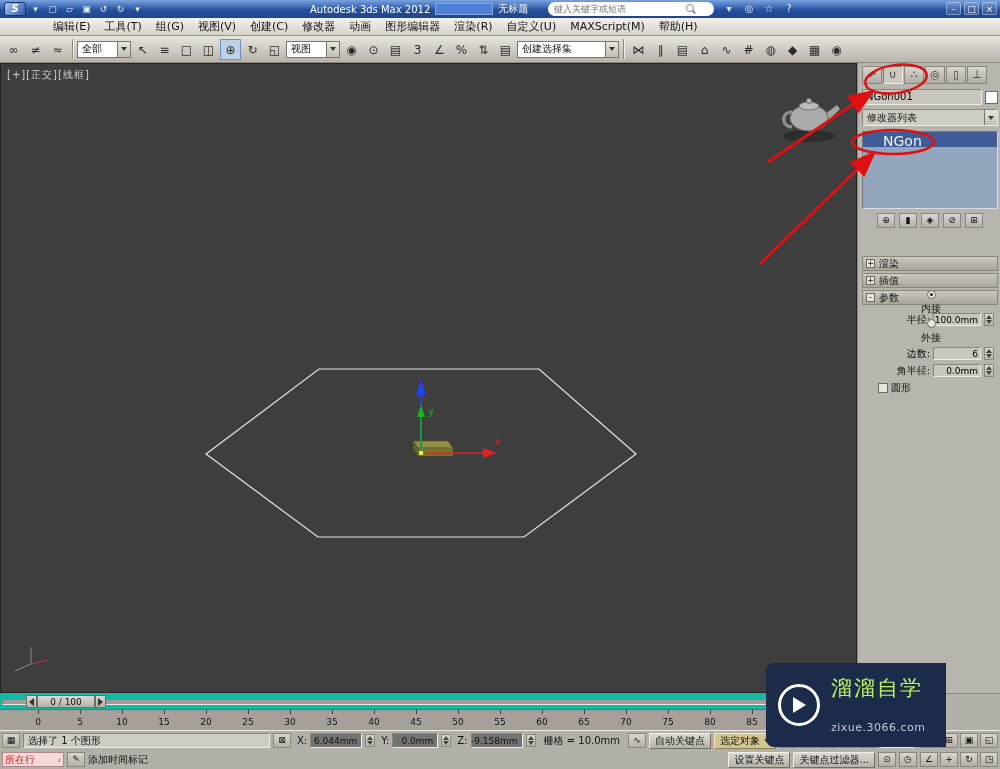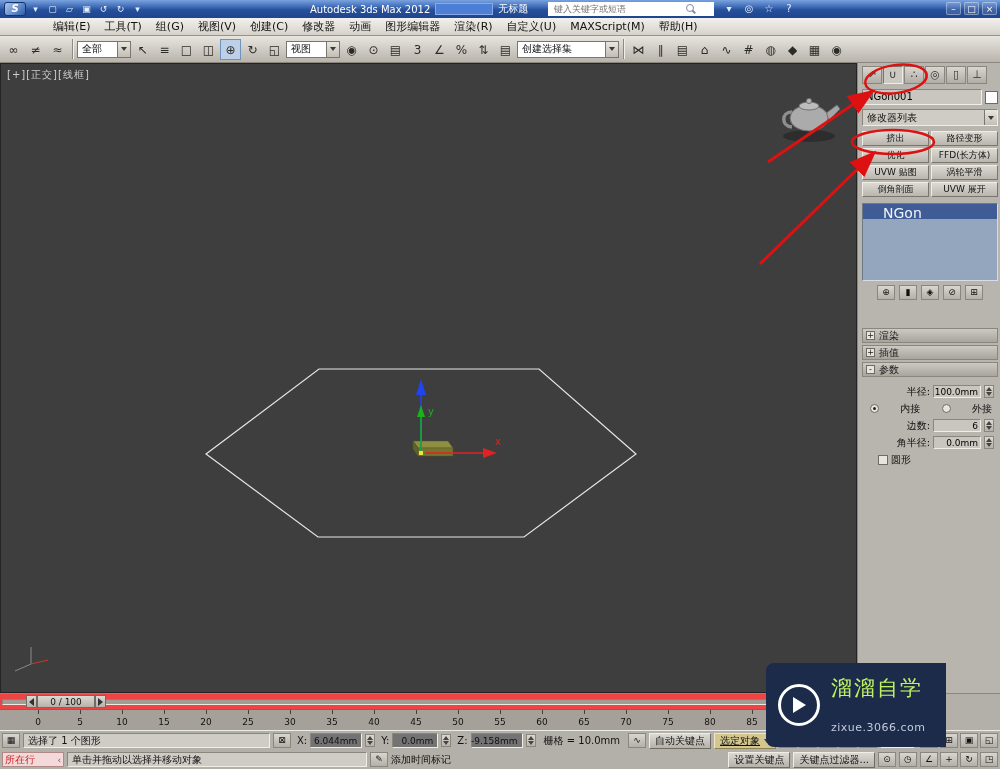--- a/index.html
+++ b/index.html
@@ -13,21 +13,21 @@
   display:flex; align-items:center; gap:2px; padding:0 4px; color:#fff; }
 .logo { width:22px; height:14px; background:linear-gradient(135deg,#a9c8f2,#2f5dab);
   border:1px solid #17346b; border-radius:3px; color:#fff; font-weight:bold; font-style:italic;
   font-size:10px; line-height:12px; text-align:center; }
 .qa-host { display:flex; gap:2px; align-items:center; }
 .qa-icon { width:15px; height:14px; font-size:9px; line-height:14px; text-align:center; color:#e6efff; }
 .title-center { position:absolute; left:310px; top:2px; display:flex; align-items:center; gap:5px;
   font-size:10px; white-space:nowrap; }
 .title-sel { width:58px; height:12px; background:#4d7fd6; border:1px solid #86aae8; }
 .search-box { position:absolute; left:548px; top:2px; width:166px; height:14px; background:#fff;
-  border-radius:0; display:flex; align-items:center; padding:0 6px; gap:4px; }
+  border-radius:7px; display:flex; align-items:center; padding:0 6px; gap:4px; }
 .search-input { border:none; outline:none; background:transparent; width:128px; font-size:9px;
   font-family:inherit; color:#333; }
 .mag { width:11px; height:11px; position:relative; flex:none; }
 .mag::before { content:""; position:absolute; left:0; top:0; width:6px; height:6px;
   border:1.5px solid #7a8aa8; border-radius:50%; }
 .mag::after { content:""; position:absolute; left:6px; top:7px; width:4px; height:1.5px;
   background:#7a8aa8; transform:rotate(45deg); }
 .ic-host { position:absolute; left:722px; top:2px; display:flex; gap:6px; }
 .ic-icon { width:14px; height:14px; font-size:10px; line-height:14px; text-align:center; color:#e6efff; }
 .winbtn-host { position:absolute; right:3px; top:2px; display:flex; gap:3px; }
@@ -88,36 +88,36 @@
 .stk { width:18px; height:15px; background:linear-gradient(#d9d6d0,#b4b0a8); border:1px solid #8b867d;
   font-size:9px; text-align:center; line-height:13px; }
 .rollout-gap { height:24px; }
 .rollout { height:15px; background:linear-gradient(#ccc9c2,#a9a59d); border:1px solid #8b867d;
   display:flex; align-items:center; gap:4px; padding:0 3px; margin-bottom:2px; font-size:10px; color:#1a1a1a; }
 .ro-state { width:9px; height:9px; background:#e8e5df; border:1px solid #6f6a62; font-size:8px;
   line-height:7px; text-align:center; flex:none; }
 .params { padding:4px 0 0 2px; }
 .prow { display:flex; align-items:center; justify-content:flex-end; gap:3px; height:17px; font-size:10px;
   color:#111; padding-right:4px; }
-.prow.radios { justify-content:space-between; padding:0 6px; }
+.prow.radios { justify-content:flex-end; padding:0 6px;flex-direction:column; }
 .prow.left { justify-content:flex-start; padding-left:14px; }
 .pfield { width:48px; height:13px; background:#c9c6bf; border:1px solid;
   border-color:#8b867d #f0ede7 #f0ede7 #8b867d; font-size:9px; padding:0 2px; color:#000;
   display:flex; align-items:center; justify-content:flex-end; }
 .spin { width:10px; height:13px; background:linear-gradient(#dcd9d3,#b6b2aa); border:1px solid #8b867d;
   display:flex; flex-direction:column; align-items:center; justify-content:center; gap:1px; flex:none; }
 .spin::before { content:""; width:0; height:0; border:3px solid transparent; border-bottom:4px solid #444; }
 .spin::after { content:""; width:0; height:0; border:3px solid transparent; border-top:4px solid #444; }
 .rdo { width:9px; height:9px; border-radius:50%; background:#e8e5df; border:1px solid #6f6a62;
   position:relative; flex:none; }
 .rdo.on::after { content:""; position:absolute; inset:2px; border-radius:50%; background:#222; }
 .chk { width:10px; height:10px; background:#e8e5df; border:1px solid #6f6a62; flex:none; }
 
 
-#timeslider { position:absolute; left:0; top:693px; width:857px; height:16px; background:#ef4444;
+#timeslider { position:absolute; left:0; top:693px; width:857px; height:16px; background:#14b8a6;
   border-top:1px solid #8c877e; }
 .ts-track { position:absolute; left:2px; top:5px; width:853px; height:6px; background:#a19d96;
   border:1px solid; border-color:#87827a #eeebe5 #eeebe5 #87827a; }
 .ts-handle { position:absolute; left:26px; top:1px; display:flex; height:13px; }
 .ts-btn { width:11px; height:13px; background:linear-gradient(#dcd9d3,#b6b2aa); border:1px solid #716c63;
   display:flex; align-items:center; justify-content:center; }
 .ts-btn.prev::before { content:""; border:4px solid transparent; border-right:5px solid #333; margin-left:-4px; }
 .ts-btn.next::before { content:""; border:4px solid transparent; border-left:5px solid #333; margin-right:-4px; }
 .ts-label { width:58px; height:13px; background:linear-gradient(#dcd9d3,#b6b2aa); border:1px solid #716c63;
   font-size:9px; text-align:center; line-height:12px; }
@@ -139,21 +139,21 @@
 .sb-field { height:15px; background:#cfccc5; border:1px solid; border-color:#8b867d #f0ede7 #f0ede7 #8b867d;
   font-size:10px; padding:0 4px; display:flex; align-items:center; color:#111; }
 .sel-status { width:287px; }
 .coord-label { font-size:10px; margin-left:3px; }
 .coord-field { width:52px; justify-content:flex-end; font-size:9px; background:#737373; }
 .grid-label { font-size:10px; margin:0 5px; white-space:nowrap; }
 .raised-btn { height:16px; background:linear-gradient(#dcd9d3,#b6b2aa); border:1px solid;
   border-color:#f0ede7 #716c63 #716c63 #f0ede7; font-size:10px; padding:0 5px; font-family:inherit;
   color:#111; white-space:nowrap; flex:none; }
 .sel-obj { background:#d3c68e; border-color:#efe7c4 #8d8155 #8d8155 #efe7c4; display:flex;
-  align-items:center; gap:4px;text-decoration:underline; }
+  align-items:center; gap:4px; }
 .sel-obj::after { content:""; border:3px solid transparent; border-top:4px solid #3a3a3a; margin-top:3px; }
 .transport-host,.nav-host { display:flex; gap:2px; }
 .frame-field { width:38px; background:#e6e3dc; justify-content:flex-end; }
 .mini-red { width:62px; height:15px; background:#f3d9d9; border:1px solid #b08888; color:#c22;
   font-size:10px; display:flex; align-items:center; padding:0 2px; gap:3px; flex:none; }
 .mini-scroll { margin-left:auto; color:#7a5555; font-size:9px; }
 .prompt-field { width:300px; }
 .spacer { flex:1; }
 
 
@@ -336,31 +336,20 @@
       <span class="cp-tab">⊥</span>
     </div>
   <div class="cp-name-row">
     <span class="cp-name">NGon001</span>
     <span class="cp-swatch"></span>
   </div>
   <div class="cp-dd">
     <span>修改器列表</span>
     <span class="caret"></span>
   </div>
-  <div class="mod-grid">
-
-  <button class="modbtn">挤出</button>
-      <button class="modbtn">路径变形</button>
-      <button class="modbtn">优化</button>
-      <button class="modbtn">FFD(长方体)</button>
-      <button class="modbtn">UVW 贴图</button>
-      <button class="modbtn">涡轮平滑</button>
-      <button class="modbtn">倒角剖面</button>
-      <button class="modbtn">UVW 展开</button>
-    </div>
   <div class="stack-box">
     <div class="stack-sel">NGon</div>
   </div>
   <div class="stack-tools">
 
   <span class="stk">⊕</span>
       <span class="stk">▮</span>
       <span class="stk">◈</span>
       <span class="stk">⊘</span>
       <span class="stk">⊞</span>
@@ -479,21 +468,20 @@
       <span class="sb-btn">▣</span>
       <span class="sb-btn">◱</span>
     </div>
 </div>
 
 <div id="status2">
   <div class="mini-red">
     <span>所在行</span>
     <span class="mini-scroll">‹</span>
   </div>
-  <span class="sb-field prompt-field">单击并拖动以选择并移动对象</span>
   <span class="sb-btn">✎</span>
   <span style="font-size:10px;">添加时间标记</span>
   <span class="spacer"></span>
   <button class="raised-btn">设置关键点</button>
   <button class="raised-btn">关键点过滤器...</button>
   <span class="sb-btn">⊙</span>
   <span class="sb-btn">◷</span>
   <div class="nav-host">
 
   <span class="sb-btn">∠</span>

